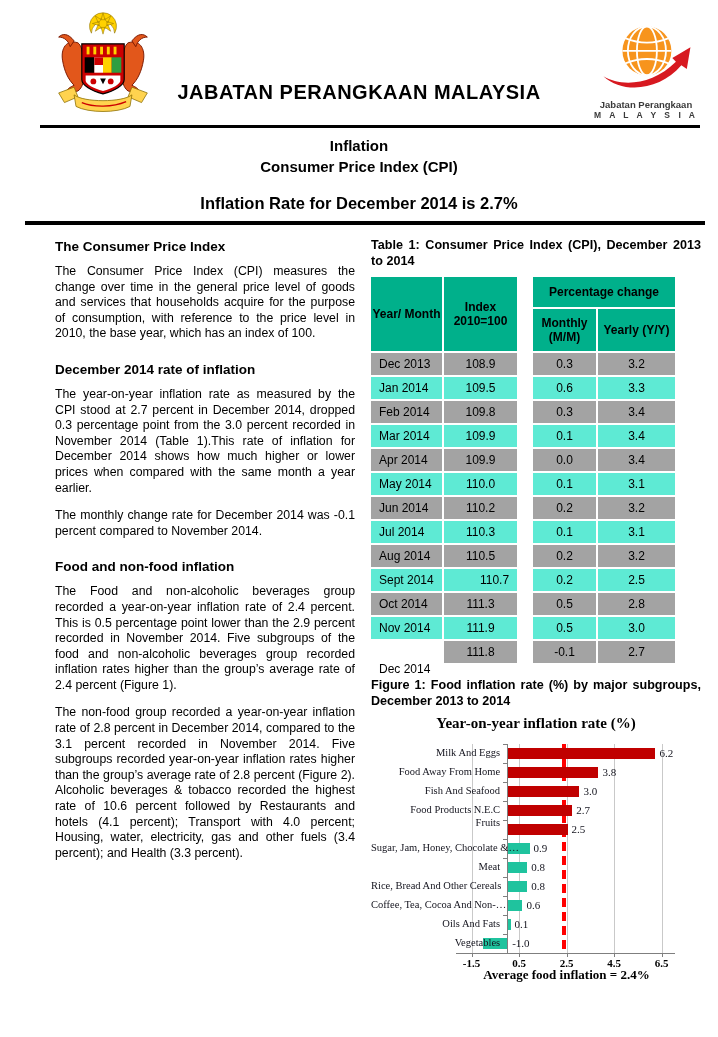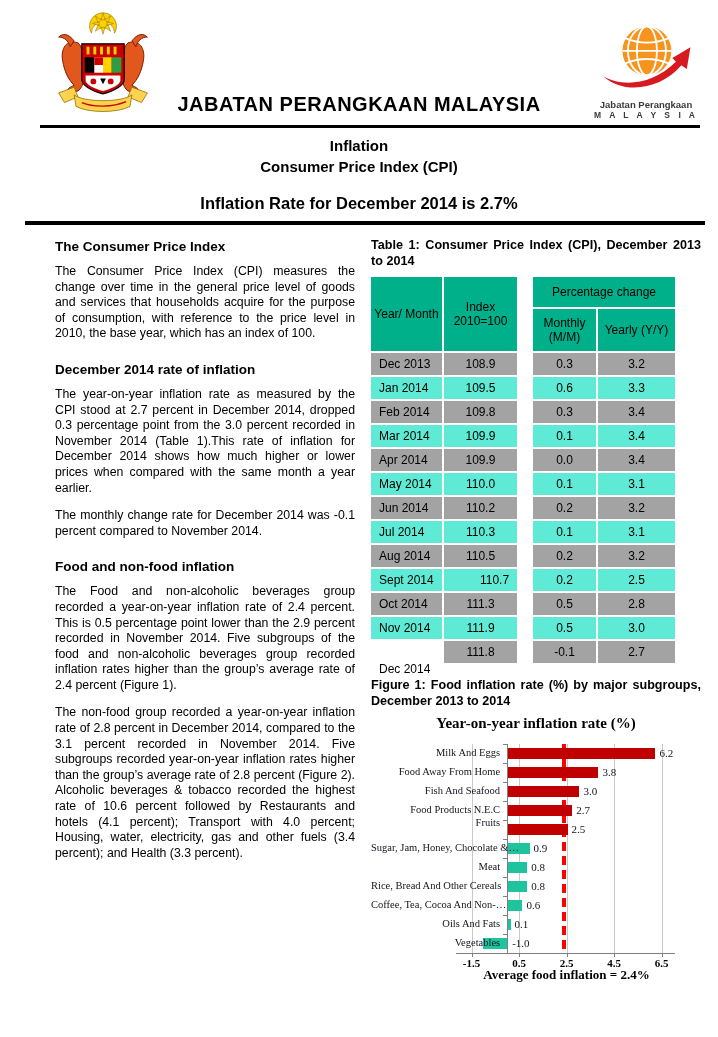--- a/index.html
+++ b/index.html
@@ -8,39 +8,39 @@
     width:718px; height:1037px; overflow:hidden; position:relative;
     font-family:"Liberation Sans", sans-serif; color:#000;
   }
   
   .masthead { position:relative; height:120px; }
   .arms { position:absolute; left:44px; top:12px; width:118px; height:106px; }
   .dosm { position:absolute; right:16px; top:20px; width:112px; text-align:center; }
   .dosm svg { width:100px; height:78px; display:block; margin:0 auto; }
   .dosm-cap1 { font-size:9.5px; font-weight:700; color:#3a3a3a; margin-top:1px; }
   .dosm-cap2 { font-size:8.5px; font-weight:700; color:#3a3a3a; letter-spacing:3px; }
-  .org-title { position:absolute; left:0; right:0; bottom:4px; text-align:center;
+  .org-title { position:absolute; left:0; right:0; bottom:16px; text-align:center;
     font-size:20px; font-weight:700; letter-spacing:0.5px; }
   .rule1 { height:3px; background:#000; margin:5px 18px 0 40px; }
   
   .nl-block { text-align:center; margin-top:7px; font-weight:700; font-size:15px; line-height:21px; }
   .headline { text-align:center; font-weight:700; font-size:16.5px; margin-top:17px; }
   .rule2 { height:4px; background:#000; margin:8px 13px 0 25px; }
   
   .content { display:flex; gap:16px; padding:12px 18px 0 55px; }
   .col-left { width:300px; flex:0 0 300px; }
   .col-right { width:330px; flex:0 0 330px; }
   .sec-h { font-size:13.5px; font-weight:700; margin:20px 0 10px 0; }
   .sec-h:first-child { margin-top:2px; }
   .para { font-size:12.3px; line-height:15.6px; text-align:justify; margin-bottom:12px; }
   
   .tbl-title { font-size:12.6px; font-weight:700; line-height:16px; text-align:justify; margin-bottom:8px; }
   .cpi-table { display:grid; grid-template-columns:71px 73px 12px 63px 77px;
     grid-template-rows:30px 42px; grid-auto-rows:22px; gap:2px; background:#fff; }
-  .th { background:#00B08B; font-weight:400; font-size:12px; line-height:1.18;
+  .th { background:#00B08B; font-weight:700; font-size:12px; line-height:1.18;
     display:flex; align-items:center; justify-content:center; text-align:center; }
   .th-year   { grid-column:1; grid-row:1/3; }
   .th-index  { grid-column:2; grid-row:1/3; }
   .th-pct    { grid-column:4/6; grid-row:1; }
   .th-month  { grid-column:4; grid-row:2; }
   .th-yearly { grid-column:5; grid-row:2; white-space:nowrap; }
   .td { font-size:12px; display:flex; align-items:center; justify-content:center; }
   .td-left { justify-content:flex-start; padding-left:8px; }
   .row-light { background:#a3a3a3; }
   .row-dark  { background:#5eead4; }

